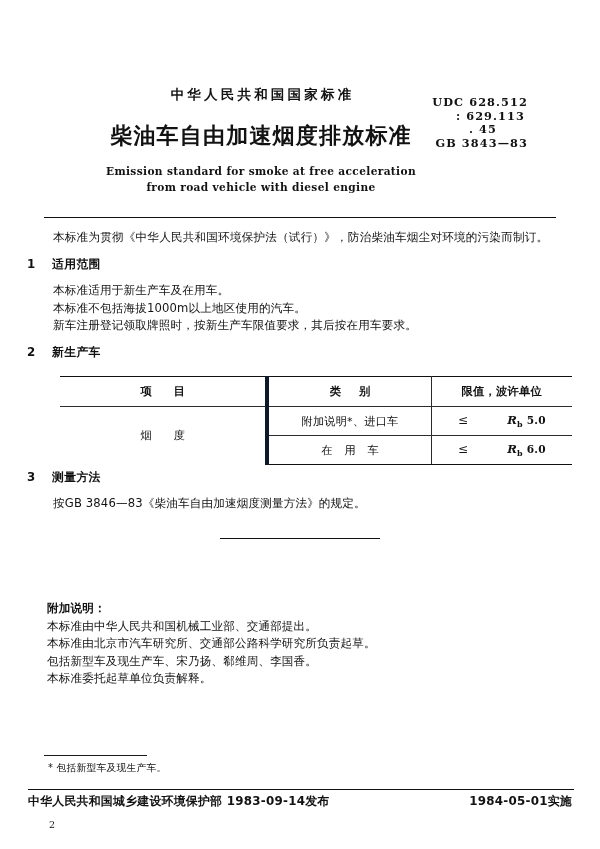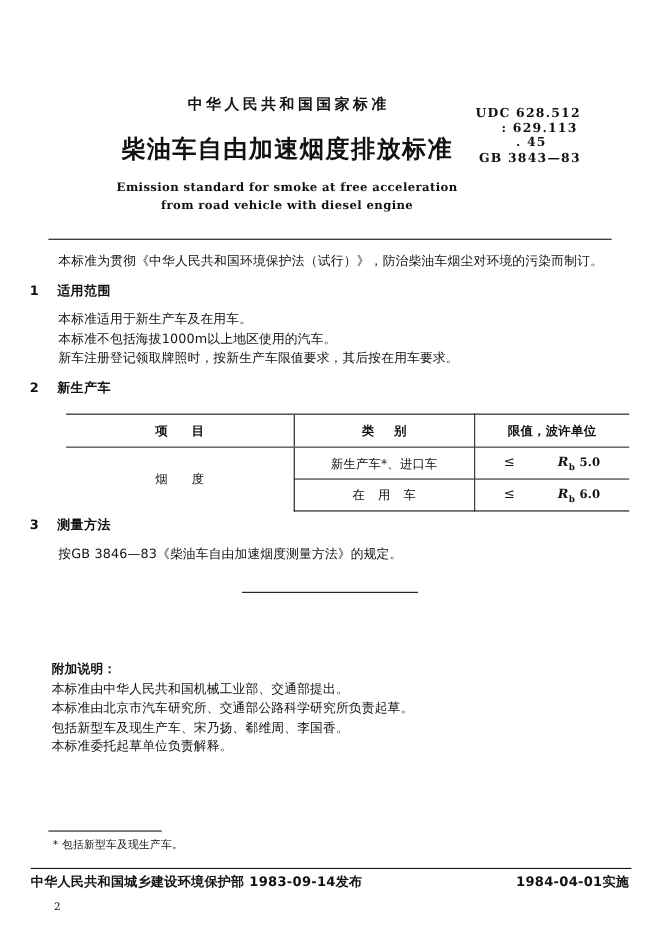--- a/index.html
+++ b/index.html
@@ -174,21 +174,21 @@
     height: 28px;
   }
   .limits-table tbody tr:last-child td {
     border-bottom: 1.5px solid #101010;
   }
   .limits-table tbody tr.r1 td.cat,
   .limits-table tbody tr.r1 td.val {
     border-bottom: 0.9px solid #2b2b2b;
   }
   .col-item { width: 40.5%; }
-  .col-cat  { width: 32%; border-left: 1px solid #0f172a; border-right: 1px solid #2b2b2b; }
+  .col-cat  { width: 32%; border-left: 4px solid #0f172a; border-right: 1px solid #2b2b2b; }
   .col-val  { width: 27.5%; }
   .wide-sp { letter-spacing: 22px; padding-left: 22px; }
   .wide-sp-cat { letter-spacing: 18px; padding-left: 18px; }
   .wide-sp-s { letter-spacing: 12px; padding-left: 12px; }
   .val-cell {
     font-family: "DejaVu Serif", "Liberation Serif", serif;
     font-size: 11.6px;
     white-space: nowrap;
   }
   .val-cell .rb { font-style: italic; font-weight: bold; margin-left: 36px; }
@@ -300,21 +300,21 @@
           <span class="wide-sp-cat">类别</span>
         </th>
         <th class="col-val">限值，波许单位</th>
       </tr>
     </thead>
     <tbody>
       <tr class="r1">
         <td class="col-item" rowspan="2">
           <span class="wide-sp">烟度</span>
         </td>
-        <td class="cat col-cat">新生产车*、进口车</td>
+        <td class="cat col-cat">附加说明*、进口车</td>
         <td class="val col-val val-cell">
           <span class="le">≤</span><span class="rb"><span>R</span><sub>b</sub></span><span class="num">5.0</span>
         </td>
       </tr>
       <tr class="r2">
         <td class="cat col-cat">
           <span class="wide-sp-s">在用车</span>
         </td>
         <td class="val col-val val-cell">
           <span class="le">≤</span><span class="rb"><span>R</span><sub>b</sub></span><span class="num">6.0</span>
@@ -341,16 +341,16 @@
     <div>本标准由北京市汽车研究所、交通部公路科学研究所负责起草。</div>
     <div>包括新型车及现生产车、宋乃扬、郗维周、李国香。</div>
     <div>本标准委托起草单位负责解释。</div>
   </div>
 
   <div class="rule-foot-short"></div>
   <div class="footnote">* 包括新型车及现生产车。</div>
 
   <div class="rule-foot-long"></div>
   <div class="footer-left">中华人民共和国城乡建设环境保护部 1983-09-14发布</div>
-  <div class="footer-right">1984-04-01实施</div>
+  <div class="footer-right">1984-05-01实施</div>
   <div class="page-num">2</div>
 
 </div>
 
 </body></html>

